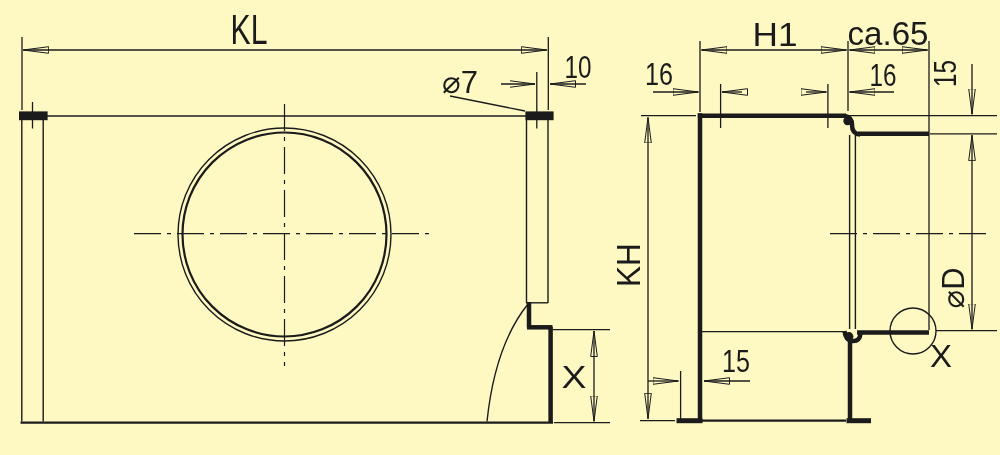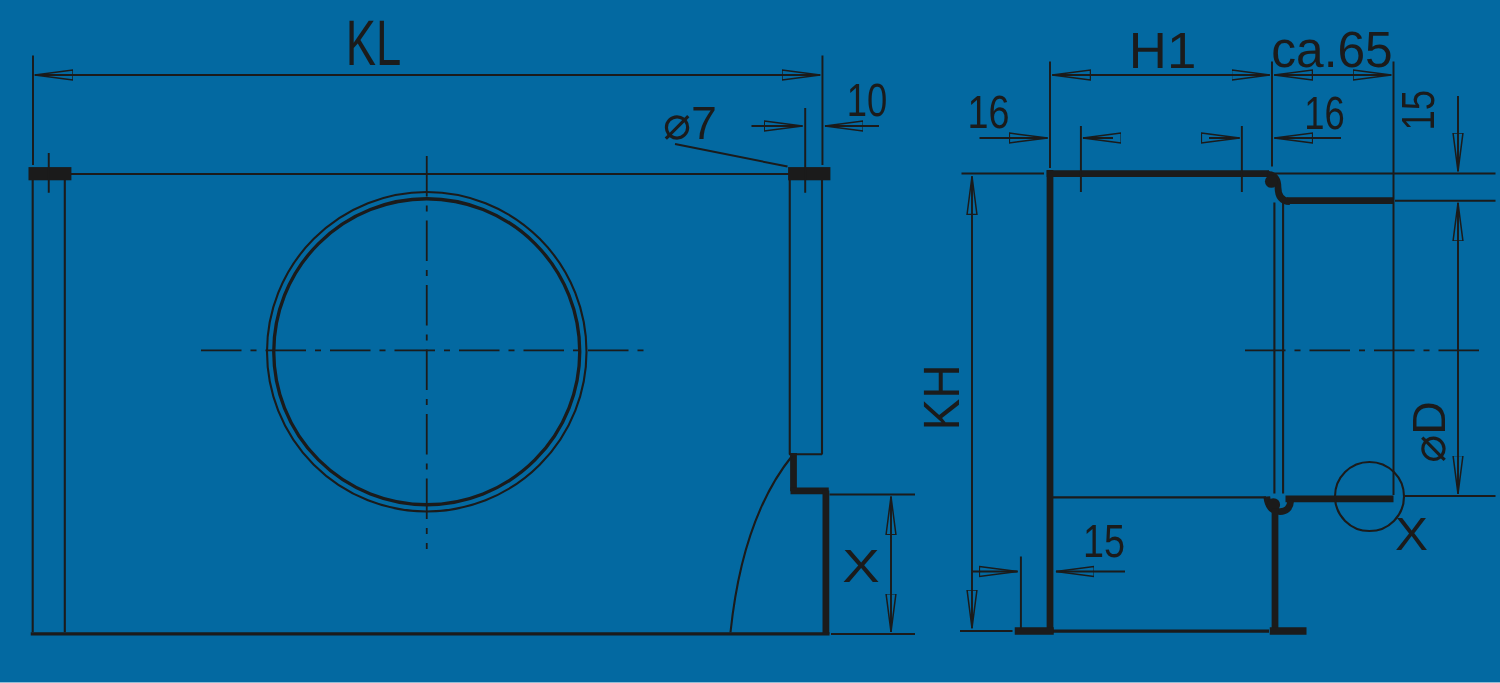--- a/index.html
+++ b/index.html
@@ -1,16 +1,16 @@
 <!DOCTYPE html>
 <html><head>
 <meta charset="utf-8">
 <style>
   html,body{margin:0;padding:0;background:#ffffff;}
-  .stage{width:1000px;height:455px;position:relative;background:#0369a1;overflow:hidden;}
+  .stage{width:1000px;height:455px;position:relative;background:#fef9c3;overflow:hidden;}
   svg{display:block;}
   svg line, svg path, svg circle{stroke:#1b1b1b;fill:none;stroke-linecap:butt;}
   .thin{stroke-width:1.4;}
   .med{stroke-width:2.2;}
   .thick{stroke-width:4.5;}
   .foot{stroke-width:5;}
   .dim{stroke-width:1.3;}
   .cl{stroke-width:1.2;stroke-dasharray:27 6 4 6;}
   .fill{fill:#1b1b1b;stroke:none;}
   text{font-family:"Liberation Sans","DejaVu Sans",sans-serif;fill:#1b1b1b;stroke:none;}

